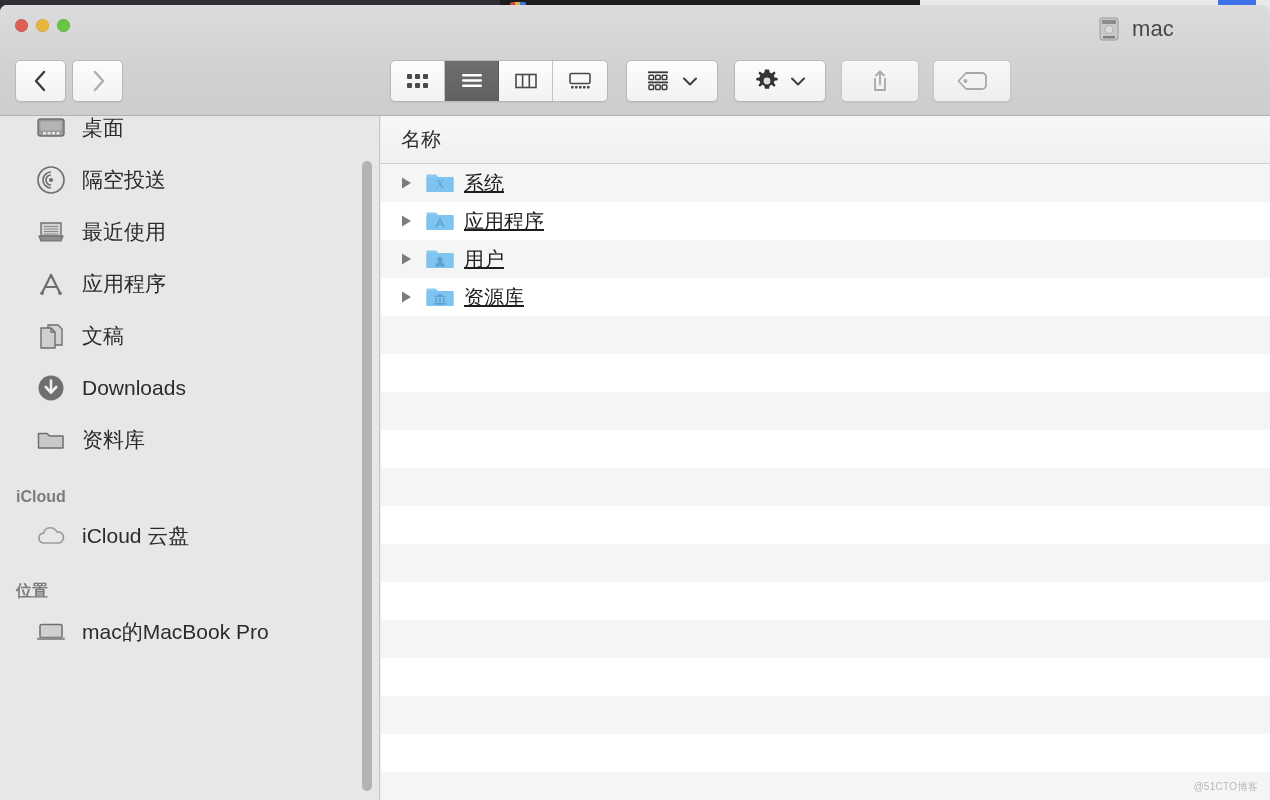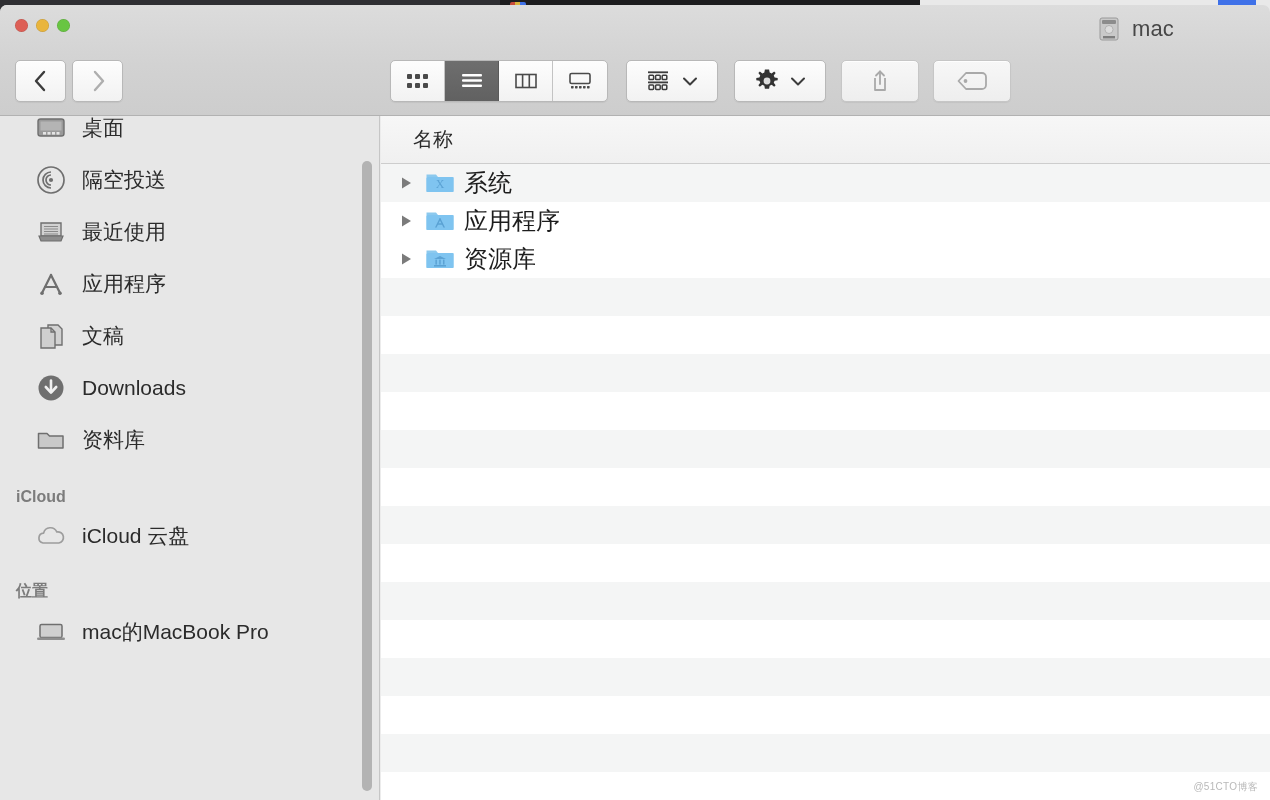--- a/index.html
+++ b/index.html
@@ -243,21 +243,21 @@
     height: 684px;
     background: #ffffff;
     overflow: hidden;
   }
   .col-header {
     height: 48px;
     background: linear-gradient(180deg, #f7f7f7 0%, #f0f0f0 100%);
     border-bottom: 1px solid #cdcdcd;
     display: flex;
     align-items: center;
-    padding-left: 32px;
+    padding-left: 20px;
     box-sizing: border-box;
     font-size: 20px;
     color: #2b2b2b;
   }
   .rows { position: relative; }
   .row {
     height: 38px;
     display: flex;
     align-items: center;
     padding-left: 18px;
@@ -272,23 +272,24 @@
     justify-content: flex-start;
     flex: 0 0 auto;
   }
   .folder-ico {
     width: 30px;
     height: 24px;
     margin-right: 9px;
     flex: 0 0 auto;
   }
   .row .name {
-    font-size: 24px;
+    font-size: 20px;
     color: #1d1d1d;
     white-space: nowrap;
+    text-decoration: underline;
   }
 
   .watermark {
     position: absolute;
     right: 12px;
     bottom: 6px;
     font-size: 10px;
     color: #b9b9b9;
     letter-spacing: .3px;
   }
@@ -588,20 +589,34 @@
               <rect x="1.5" y="6" width="27" height="15" rx="1.6" fill="#7fc4f0"></rect>
               <g stroke="#5ba2d4" stroke-width="1.5" fill="none" stroke-linecap="round">
                 <line x1="11" y1="18" x2="15" y2="10"></line>
                   <line x1="19" y1="18" x2="15" y2="10"></line>
                   <line x1="12.6" y1="15" x2="17.4" y2="15"></line>
               </g>
             </svg>
             <span class="name">应用程序</span>
           </div>
 
+          <div class="row odd">
+            <span class="disclosure">
+              <svg width="14" height="16" viewBox="0 0 14 16">
+                  <polygon points="3,2.5 12,8 3,13.5" fill="#7b7b7b"></polygon>
+                </svg>
+            </span>
+            <svg class="folder-ico" viewBox="0 0 30 24">
+              <path d="M1.5 3.5 L11 3.5 L13 6 L28.5 6 L28.5 21 L1.5 21 z" fill="#8cc9ee"></path>
+              <rect x="1.5" y="6" width="27" height="15" rx="1.6" fill="#7fc4f0"></rect>
+              <circle cx="15" cy="12.4" r="2.6" fill="#5ba2d4"></circle>
+              <path d="M10 19.5 a5 4.4 0 0 1 10 0 z" fill="#5ba2d4"></path>
+            </svg>
+            <span class="name">用户</span>
+          </div>
 
           <div class="row even">
             <span class="disclosure">
               <svg width="14" height="16" viewBox="0 0 14 16">
                   <polygon points="3,2.5 12,8 3,13.5" fill="#7b7b7b"></polygon>
                 </svg>
             </span>
             <svg class="folder-ico" viewBox="0 0 30 24">
               <path d="M1.5 3.5 L11 3.5 L13 6 L28.5 6 L28.5 21 L1.5 21 z" fill="#8cc9ee"></path>
               <rect x="1.5" y="6" width="27" height="15" rx="1.6" fill="#7fc4f0"></rect>

